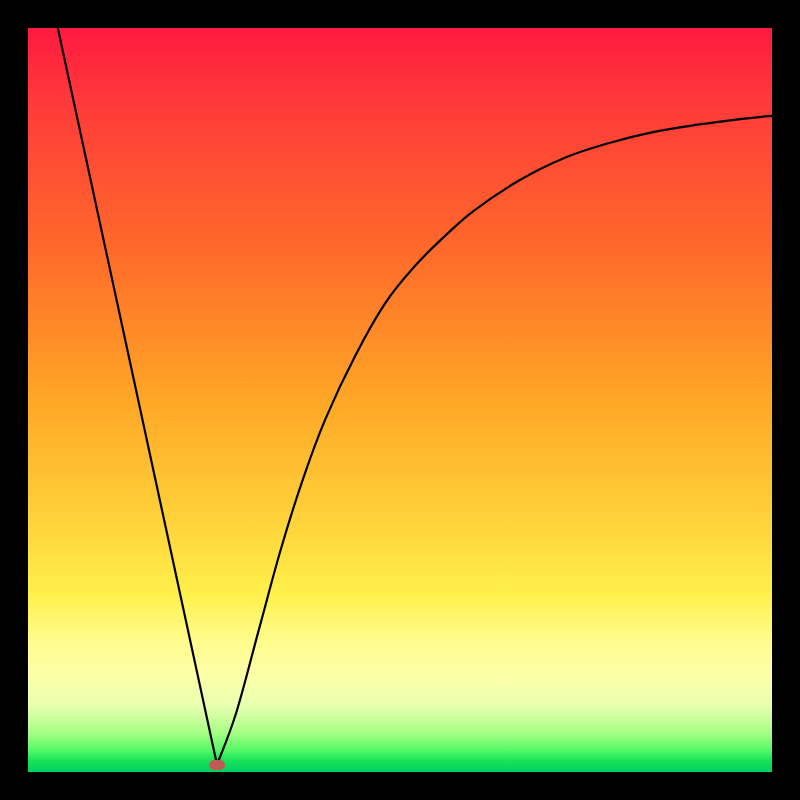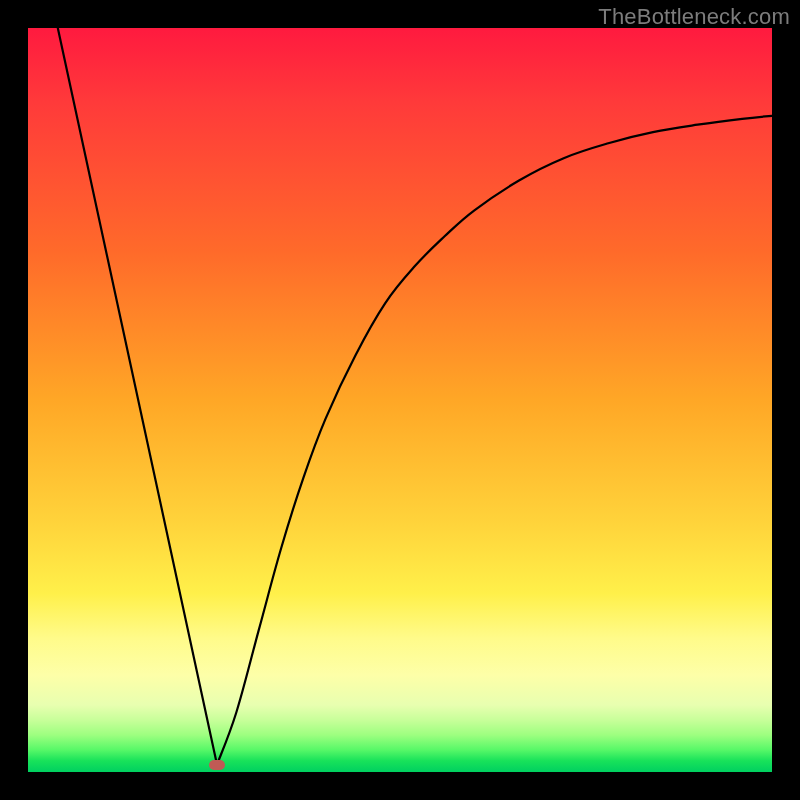--- a/index.html
+++ b/index.html
@@ -77,14 +77,13 @@
     <svg class="curve" width="744" height="744" viewBox="0 0 744 744">
 
       <path d="M29.8 0.0 L189.0 736.6" id="path-left" fill="none" stroke="#000" stroke-width="2.2" stroke-linecap="round"></path>
 
       <path d="M189.0 736.6 C192.5 727.2,200.8 708.6,208.3 684.5 C215.8 660.4,222.6 632.1,230.6 602.6 C238.7 573.2,244.9 548.3,253.0 520.8 C261.0 493.3,267.2 473.6,275.3 450.1 C283.3 426.7,288.2 412.7,297.6 390.6 C307.0 368.5,316.6 348.1,327.4 327.4 C338.1 306.6,346.4 291.4,357.1 275.3 C367.8 259.2,376.2 250.1,386.9 238.1 C397.6 226.0,405.9 218.4,416.6 208.3 C427.4 198.3,433.0 192.3,446.4 182.3 C459.8 172.2,475.0 161.9,491.0 152.5 C507.1 143.1,519.6 136.9,535.7 130.2 C551.8 123.5,564.2 120.0,580.3 115.3 C596.4 110.6,608.9 107.5,625.0 104.2 C641.0 100.8,653.5 99.1,669.6 96.7 C685.7 94.3,700.8 92.4,714.2 90.8 C727.6 89.2,738.6 88.3,744.0 87.8" id="path-right" fill="none" stroke="#000" stroke-width="2.2" stroke-linecap="round"></path>
     </svg>
 
     <div class="dot" id="marker" style="left: 188.976px; top: 736.56px; background: rgb(192, 90, 85);"></div>
   </div>
 
-  <div class="watermark">TheBottleneck.com</div>
 </div>
 
 </body></html>

